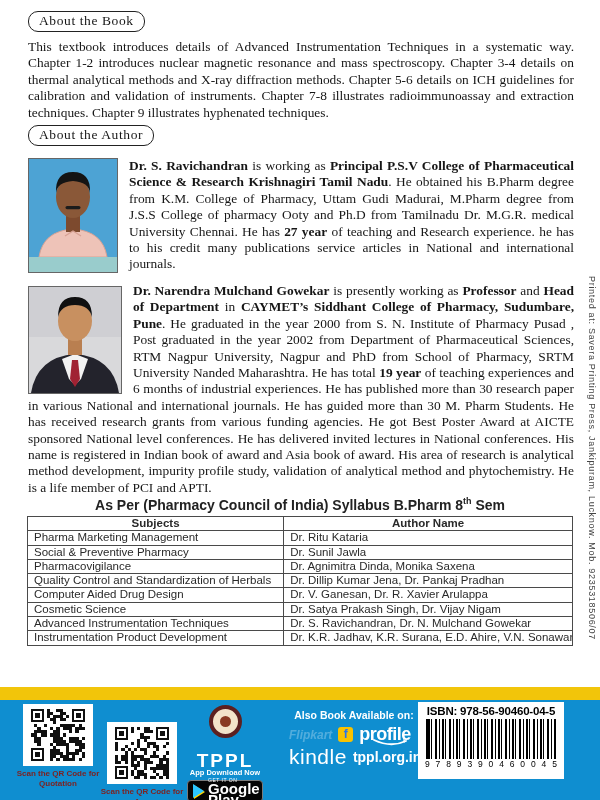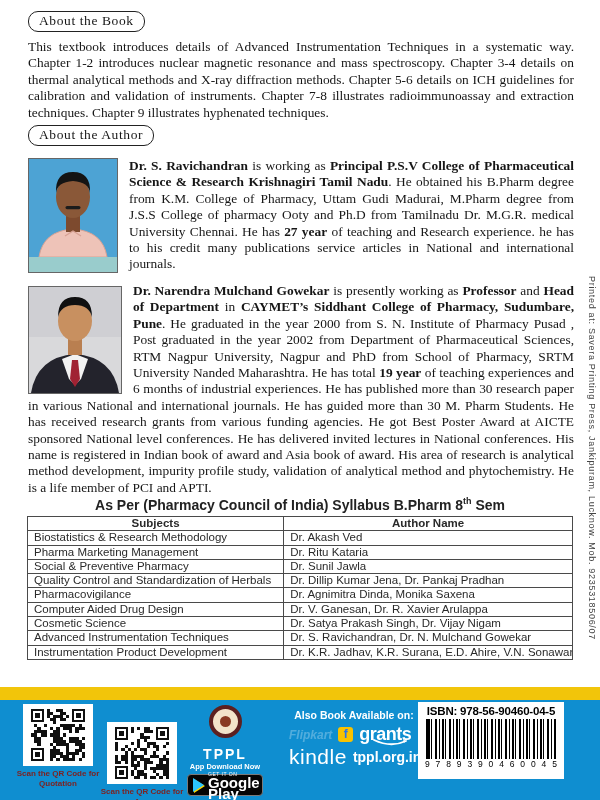--- a/index.html
+++ b/index.html
@@ -72,21 +72,21 @@
   .finder::after{ content:""; position:absolute; inset:2px; background:#101010; }
   .f-tl{ left:0; top:0; } .f-tr{ right:0; top:0; } .f-bl{ left:0; bottom:0; }
   .qr-caption{ margin-top:3px; font-weight:bold; font-size:8px; line-height:9.5px; color:var(--maroon); }
 
   #tppl-block{ position:absolute; left:186px; top:5px; width:78px; text-align:center; }
   #tppl-logo{
     width:33px; height:33px; margin:0 auto; border-radius:50%;
     border:4px solid #5c2020; background:#f3e3c9; position:relative;
   }
   #tppl-logo::after{ content:""; position:absolute; left:7px; top:7px; width:11px; height:11px; border-radius:50%; background:#8a3a22; }
-  #tppl-name{ color:#fff; font-weight:bold; font-size:14px; letter-spacing:2px; line-height:15px; margin-top:9px; }
+  #tppl-name{ color:#fff; font-weight:bold; font-size:19px; letter-spacing:2px; line-height:15px; margin-top:15px; }
   #tppl-tagline{ color:#fff; font-weight:bold; font-size:7.5px; line-height:9px; }
   .play-badge{
     margin:3px auto 0; width:76px; height:22px; background:#050505; border:1px solid #7a7a7a;
     border-radius:4px; display:flex; align-items:center; padding:2px 5px; gap:4px;
   }
   .play-tri{
     width:0; height:0; border-style:solid; border-width:7px 0 7px 11px;
     border-color:transparent transparent transparent #2bc6ff;
     filter:drop-shadow(1px 1px 0 #ffd600);
   }
@@ -178,38 +178,34 @@
       <col>
     </colgroup>
   <thead>
     <tr>
       <th>Subjects</th>
       <th>Author Name</th>
     </tr>
   </thead>
   <tbody id="syllabus-body">
       <tr>
-        <td>Biostatistics &amp; Research Methodology</td>
-        <td>Dr. Akash Ved</td>
-      </tr>
-      <tr>
         <td>Pharma Marketing Management</td>
         <td>Dr. Ritu Kataria</td>
       </tr>
       <tr>
         <td>Social &amp; Preventive Pharmacy</td>
         <td>Dr. Sunil Jawla</td>
       </tr>
       <tr>
+        <td>Pharmacovigilance</td>
+        <td>Dr. Agnimitra Dinda, Monika Saxena</td>
+      </tr>
+      <tr>
         <td>Quality Control and Standardization of Herbals</td>
         <td>Dr. Dillip Kumar Jena, Dr. Pankaj Pradhan</td>
-      </tr>
-      <tr>
-        <td>Pharmacovigilance</td>
-        <td>Dr. Agnimitra Dinda, Monika Saxena</td>
       </tr>
       <tr>
         <td>Computer Aided Drug Design</td>
         <td>Dr. V. Ganesan, Dr. R. Xavier Arulappa</td>
       </tr>
       <tr>
         <td>Cosmetic Science</td>
         <td>Dr. Satya Prakash Singh,  Dr. Vijay Nigam</td>
       </tr>
       <tr>
@@ -481,21 +477,21 @@
       </div>
     </div>
   </div>
 
   <div id="stores-block">
     <div id="stores-heading">Also Book Available on:</div>
     <div class="stores-row">
       <span id="flipkart-text">Flipkart</span>
       <span id="flipkart-icon">f</span>
       <span id="amazon-wrap">
-        <span id="amazon-text">grants</span>
+        <span id="amazon-text">profile</span>
         <svg id="amazon-smile" width="36" height="8" viewBox="0 0 36 8">
           <path d="M1 1 Q18 9 33 2" fill="none" stroke="#ffffff" stroke-width="1.8" stroke-linecap="round"></path>
           <path d="M33 2 L30 0 L31 4 Z" fill="#ffffff"></path>
         </svg>
       </span>
     </div>
     <div class="stores-row">
       <span id="kindle-text">kindle</span>
       <span id="tppl-site">tppl.org.in</span>
     </div>

